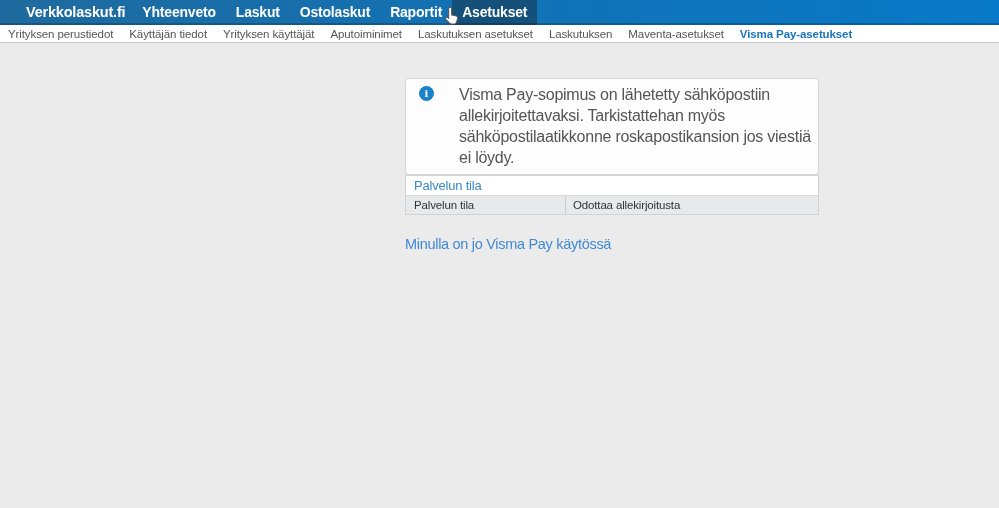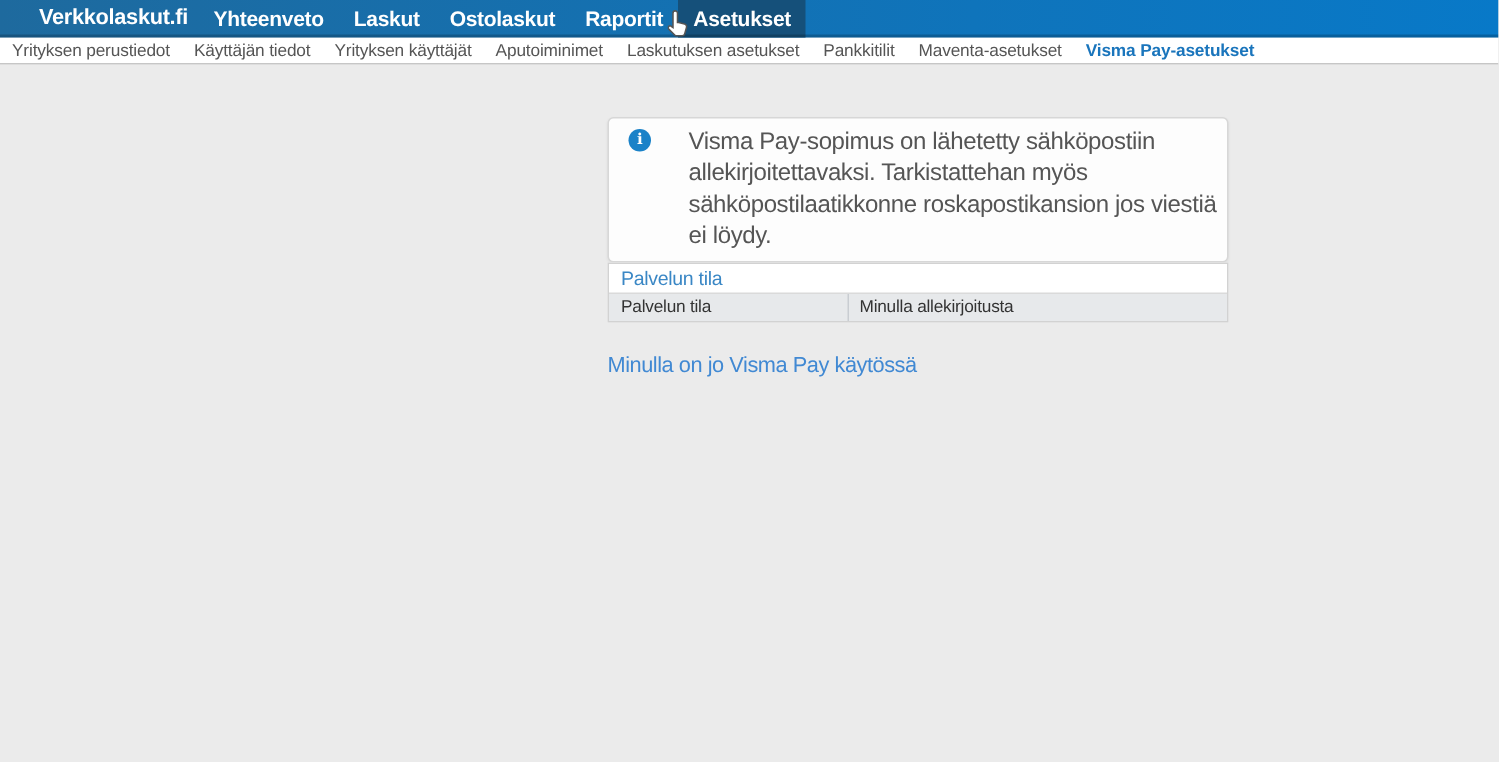--- a/index.html
+++ b/index.html
@@ -117,39 +117,39 @@
   </div>
   <div class="topnav-item active">Asetukset</div>
 </header>
 
 <nav class="subnav">
   <div class="subnav-item">Yrityksen perustiedot</div>
   <div class="subnav-item">Käyttäjän tiedot</div>
   <div class="subnav-item">Yrityksen käyttäjät</div>
   <div class="subnav-item">Aputoiminimet</div>
   <div class="subnav-item">Laskutuksen asetukset</div>
-  <div class="subnav-item">Pankkitilit</div>
+  <div class="subnav-item">Laskutuksen</div>
   <div class="subnav-item">Maventa-asetukset</div>
   <div class="subnav-item active">Visma Pay-asetukset</div>
 </nav>
 
 <main class="content">
   <div class="column">
 
     <div class="info-alert">
       <div class="info-icon-wrap">
         <div class="info-icon">i</div>
       </div>
       <div class="info-text">Visma Pay-sopimus on lähetetty sähköpostiin allekirjoitettavaksi. Tarkistattehan myös sähköpostilaatikkonne roskapostikansion jos viestiä ei löydy.</div>
     </div>
 
     <section class="panel">
       <div class="panel-header">Palvelun tila</div>
       <div class="panel-row">
         <div class="cell cell-label">Palvelun tila</div>
-        <div class="cell cell-value">Minulla allekirjoitusta</div>
+        <div class="cell cell-value">Odottaa allekirjoitusta</div>
       </div>
     </section>
 
     <a class="pay-link">Minulla on jo Visma Pay käytössä</a>
 
   </div>
 </main>
 
 </body></html>

